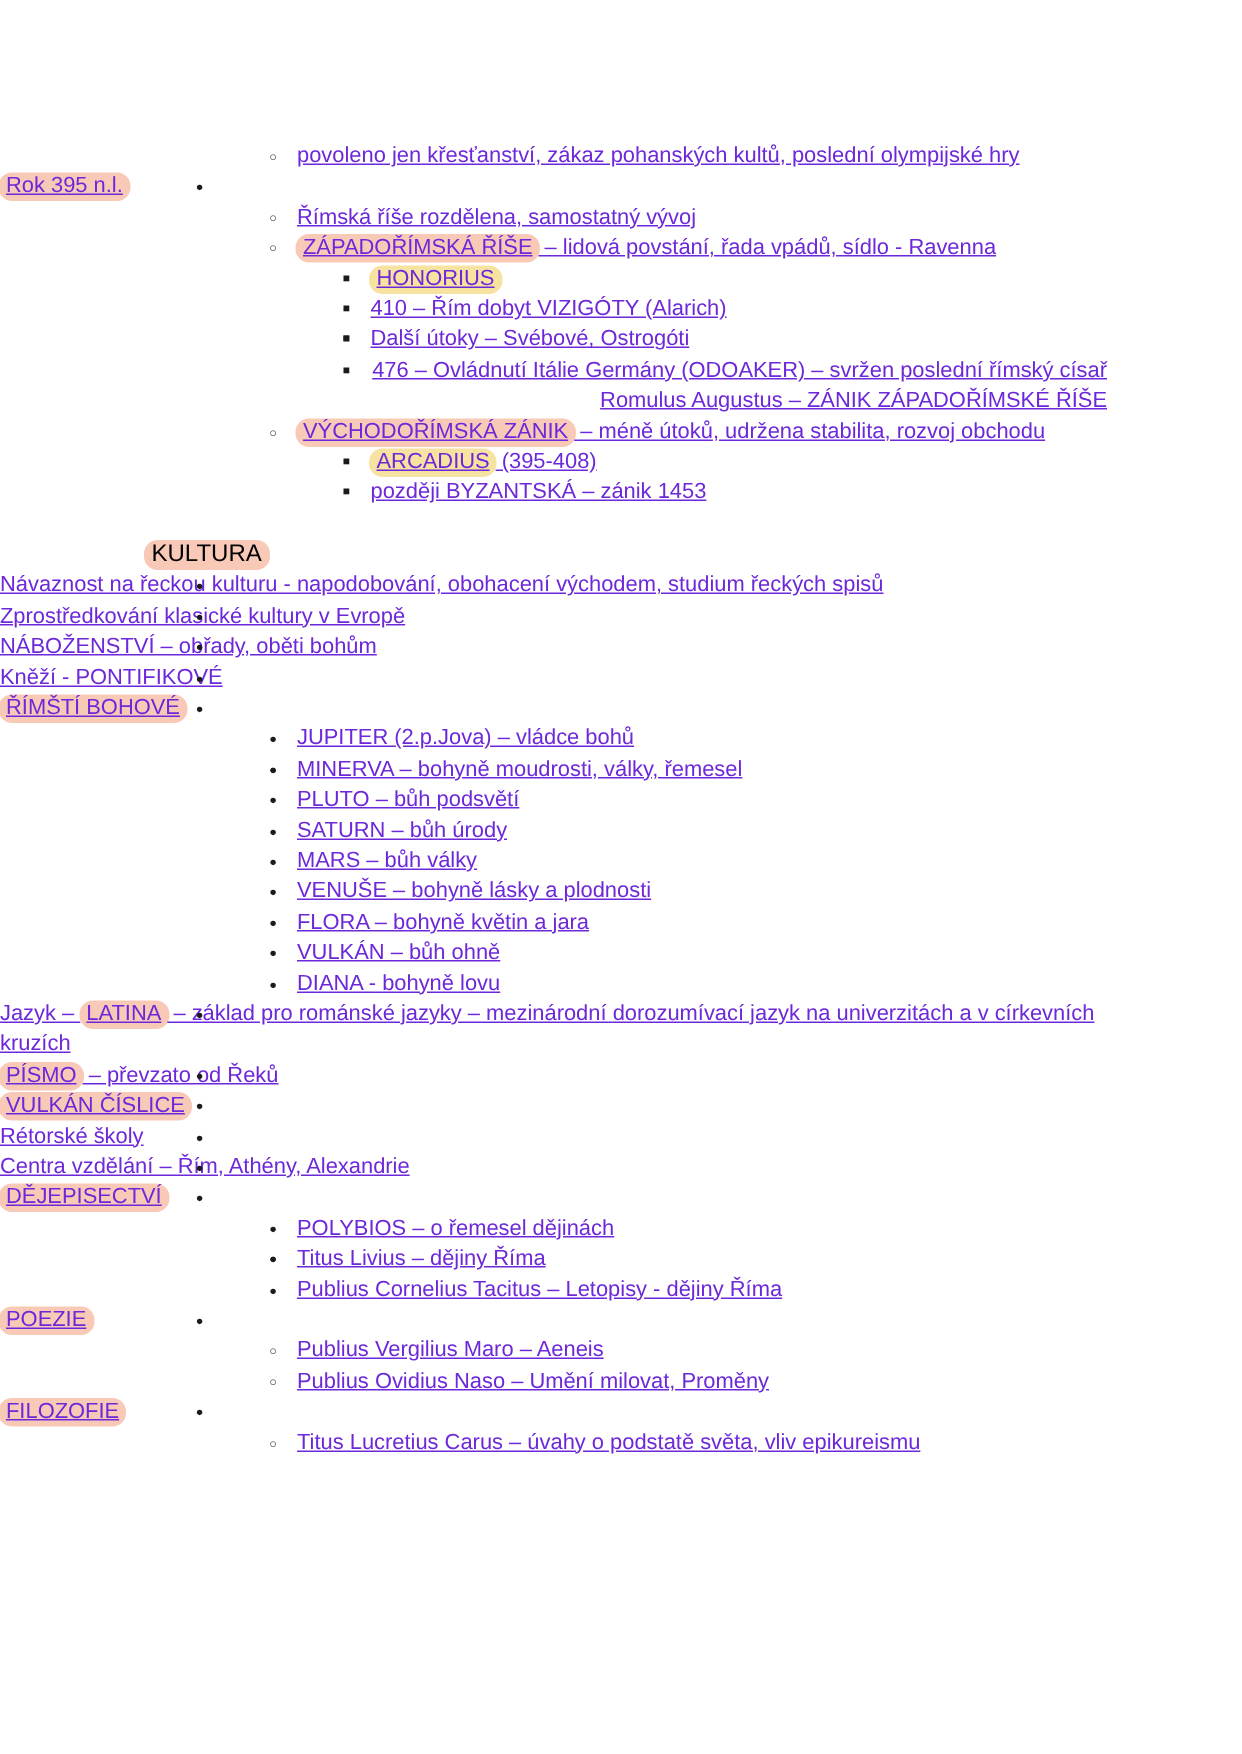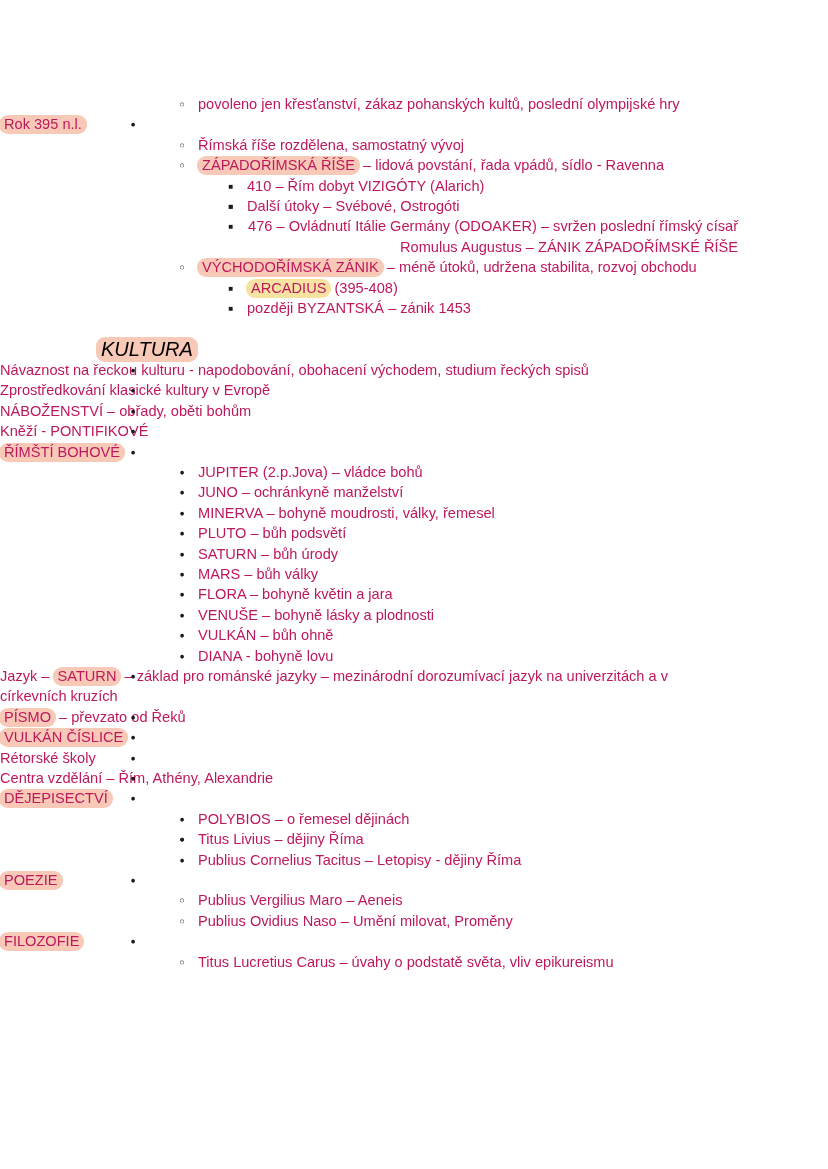--- a/index.html
+++ b/index.html
@@ -22,21 +22,22 @@
     width: 828px;
     height: 1169px;
     overflow: hidden;
   }
 
   
   .row {
     position: relative;
     font-size: 14.6px;
     line-height: 20.4px;
-    color: #be185d;
+    color: #6d28d9;
+    text-decoration: underline;
   }
   .row .bullet {
     position: absolute;
     top: 0;
     width: 14px;
     text-align: center;
     font-size: 14.6px;
     line-height: 20.4px;
     color: #1b1b1b;
     user-select: none;
@@ -56,23 +57,22 @@
 
   .lvl2 .bullet { left: 175px; }
   .lvl2 .txt    { margin-left: 198px; }
 
   .lvl3 .bullet { left: 224px; }
   .lvl3 .txt    { margin-left: 247px; }
 
   
   .heading {
     position: relative;
-    font-size: 20px;
+    font-size: 16px;
     line-height: 20.4px;
-    font-style: italic;
   }
   .heading .txt { margin-left: 97px; display: block; }
 
   
   .hl {
     border-radius: 9px;
     padding: 1px 5px 2px 5px;
     margin: 0 -1px;
     box-decoration-break: clone;
     -webkit-box-decoration-break: clone;
@@ -102,20 +102,24 @@
     <div class="row lvl2 b-circle">
       <span class="bullet"></span>
       <span class="txt">Římská říše rozdělena, samostatný vývoj</span>
     </div>
 
     <div class="row lvl2 b-circle">
       <span class="bullet"></span>
       <span class="txt"><span class="hl hl-pink">ZÁPADOŘÍMSKÁ ŘÍŠE</span><span> – lidová povstání, řada vpádů, sídlo - Ravenna</span></span>
     </div>
 
+    <div class="row lvl3 b-square">
+      <span class="bullet"></span>
+      <span class="txt"><span class="hl hl-yellow">HONORIUS</span></span>
+    </div>
 
     <div class="row lvl3 b-square">
       <span class="bullet"></span>
       <span class="txt">410 – Řím dobyt VIZIGÓTY (Alarich)</span>
     </div>
 
     <div class="row lvl3 b-square">
       <span class="bullet"></span>
     </div>
 
@@ -174,58 +178,57 @@
       <span class="bullet"></span>
       <span class="txt"><span class="hl hl-pink">ŘÍMŠTÍ BOHOVÉ</span></span>
     </div>
 
     <div class="row lvl2 b-disc">
       <span class="bullet"></span>
       <span class="txt">JUPITER (2.p.Jova) – vládce bohů</span>
     </div>
     <div class="row lvl2 b-disc">
       <span class="bullet"></span>
-      <span class="txt">JUNO – ochránkyně manželství</span>
     </div>
     <div class="row lvl2 b-disc">
       <span class="bullet"></span>
       <span class="txt">MINERVA – bohyně moudrosti, války, řemesel</span>
     </div>
     <div class="row lvl2 b-disc">
       <span class="bullet"></span>
       <span class="txt">PLUTO – bůh podsvětí</span>
     </div>
     <div class="row lvl2 b-disc">
       <span class="bullet"></span>
       <span class="txt">SATURN – bůh úrody</span>
     </div>
     <div class="row lvl2 b-disc">
       <span class="bullet"></span>
       <span class="txt">MARS – bůh války</span>
     </div>
     <div class="row lvl2 b-disc">
       <span class="bullet"></span>
+      <span class="txt">VENUŠE – bohyně lásky a plodnosti</span>
+    </div>
+    <div class="row lvl2 b-disc">
+      <span class="bullet"></span>
       <span class="txt">FLORA – bohyně květin a jara</span>
     </div>
     <div class="row lvl2 b-disc">
       <span class="bullet"></span>
-      <span class="txt">VENUŠE – bohyně lásky a plodnosti</span>
-    </div>
-    <div class="row lvl2 b-disc">
-      <span class="bullet"></span>
       <span class="txt">VULKÁN – bůh ohně</span>
     </div>
     <div class="row lvl2 b-disc">
       <span class="bullet"></span>
       <span class="txt">DIANA - bohyně lovu</span>
     </div>
 
     <div class="row lvl1 b-disc" style="width:738px;">
       <span class="bullet"></span>
-      <span class="txt"><span>Jazyk – </span><span class="hl hl-pink">SATURN</span><span> – základ pro románské jazyky – mezinárodní dorozumívací jazyk na univerzitách a v církevních kruzích</span></span>
+      <span class="txt"><span>Jazyk – </span><span class="hl hl-pink">LATINA</span><span> – základ pro románské jazyky – mezinárodní dorozumívací jazyk na univerzitách a v církevních kruzích</span></span>
     </div>
 
     <div class="row lvl1 b-disc">
       <span class="bullet"></span>
       <span class="txt"><span class="hl hl-pink">PÍSMO</span><span> – převzato od Řeků</span></span>
     </div>
 
     <div class="row lvl1 b-disc">
       <span class="bullet"></span>
       <span class="txt"><span class="hl hl-pink">VULKÁN ČÍSLICE</span></span>

